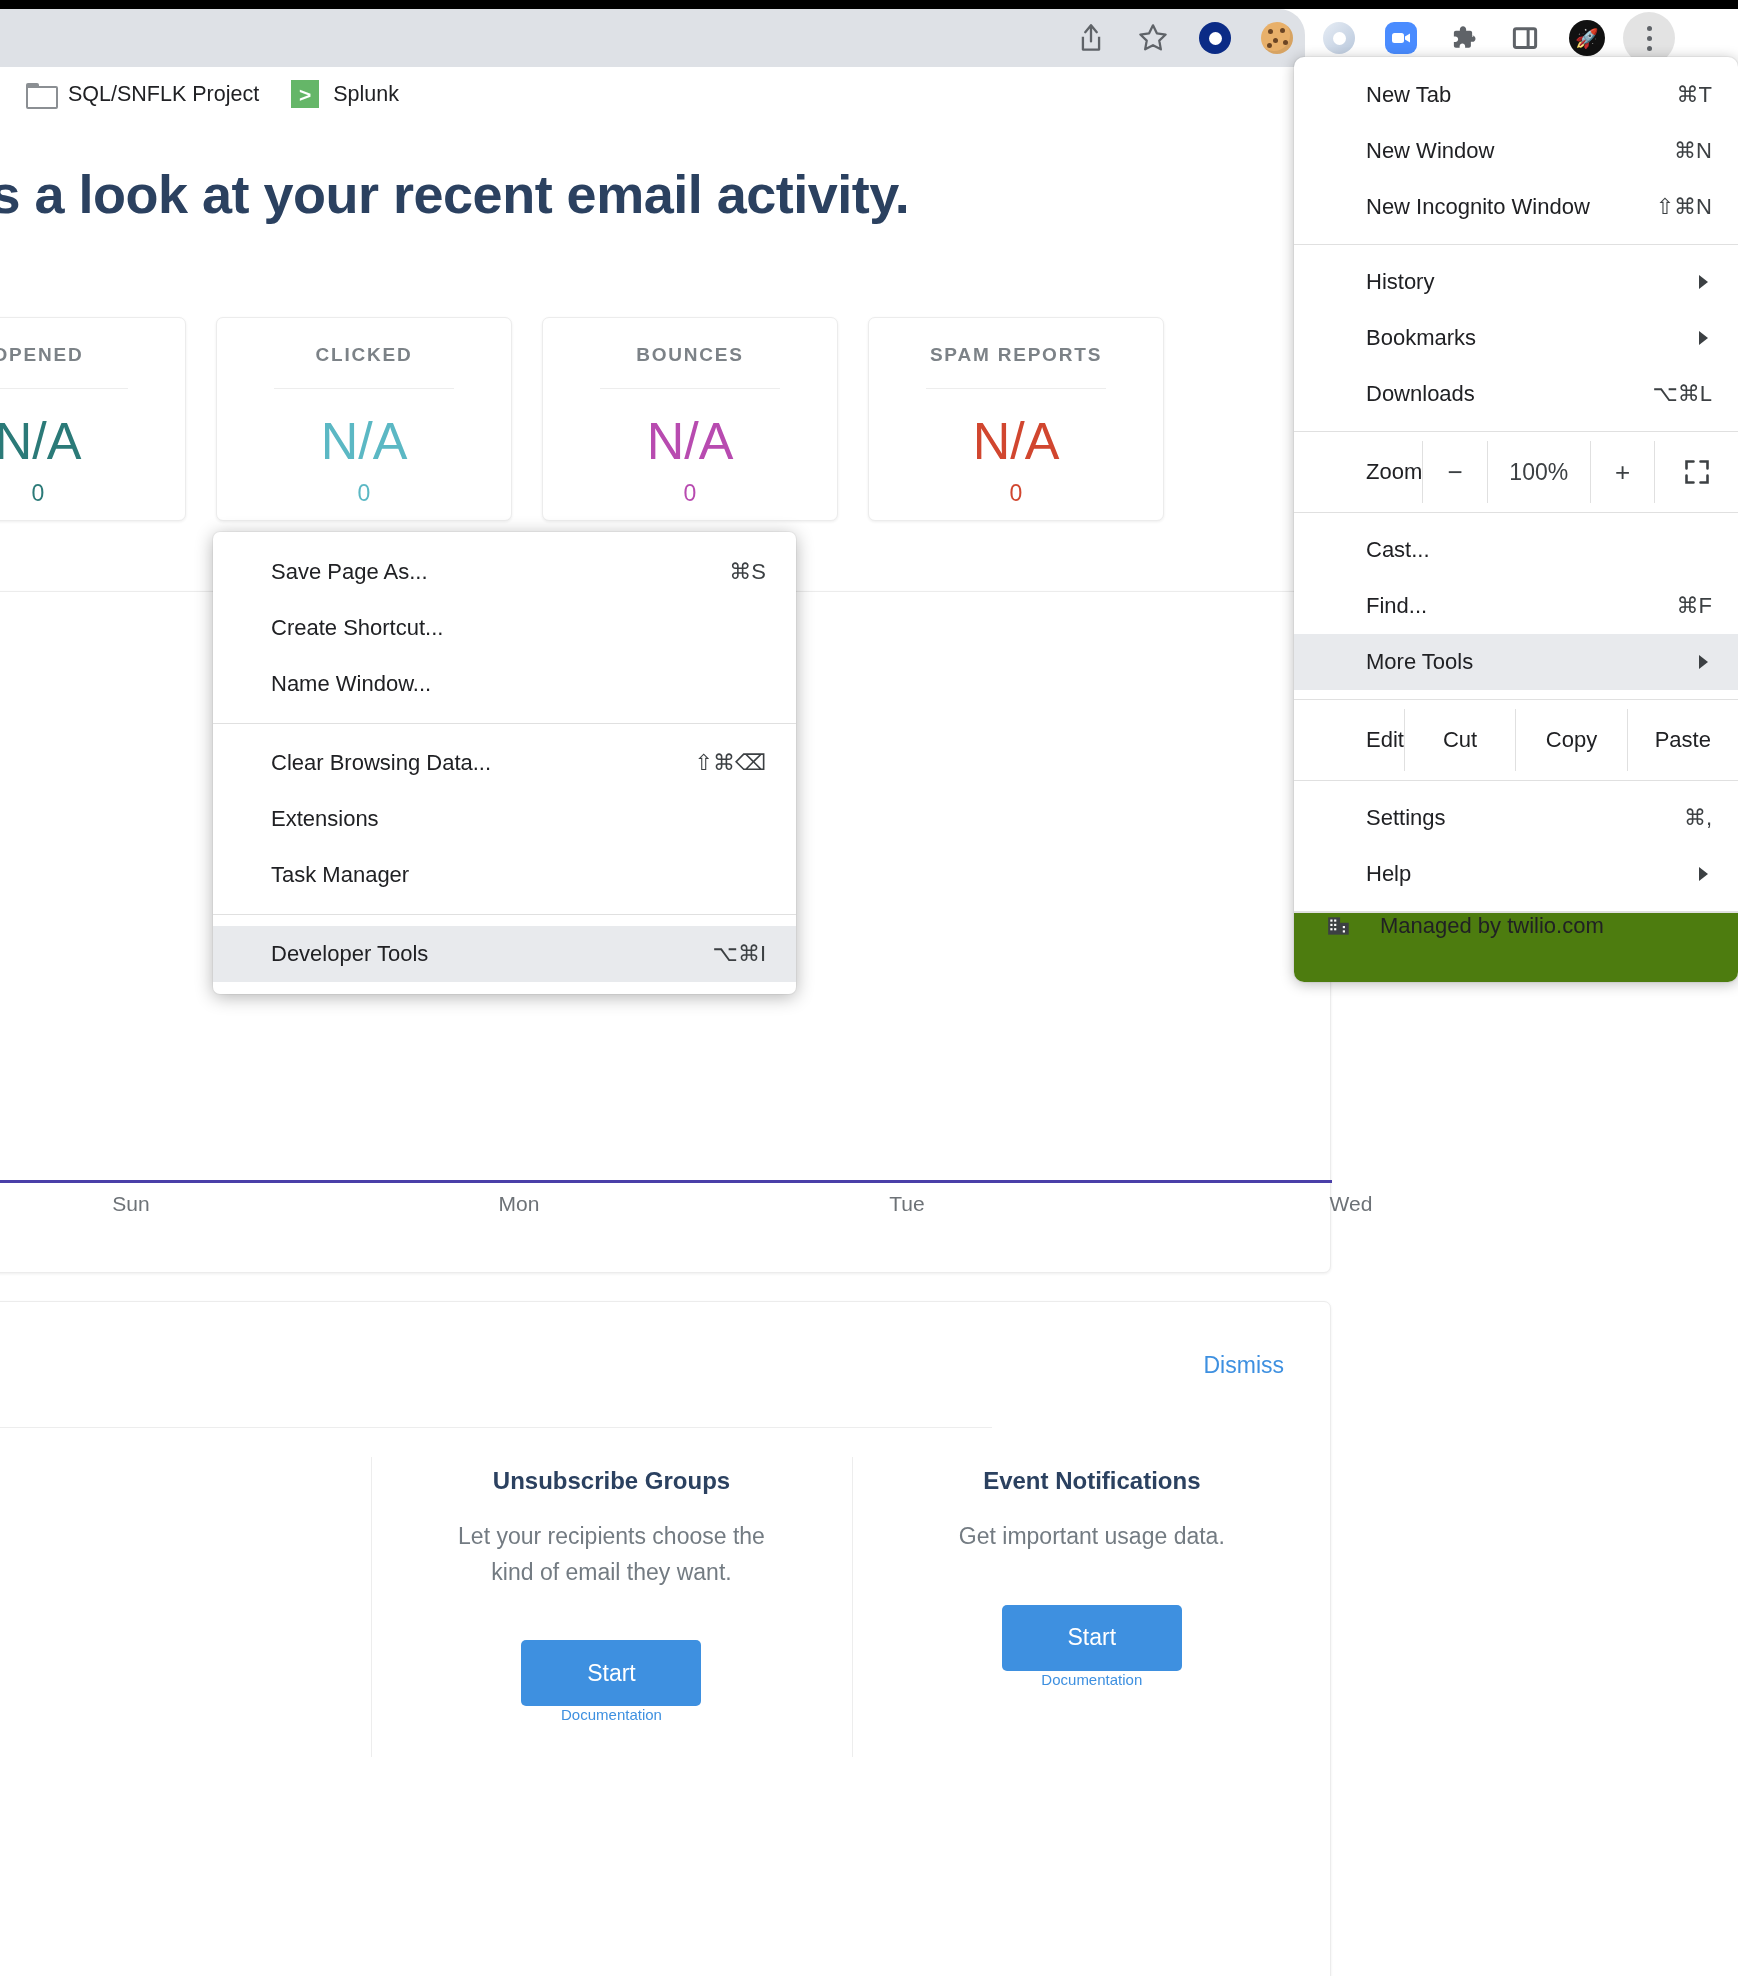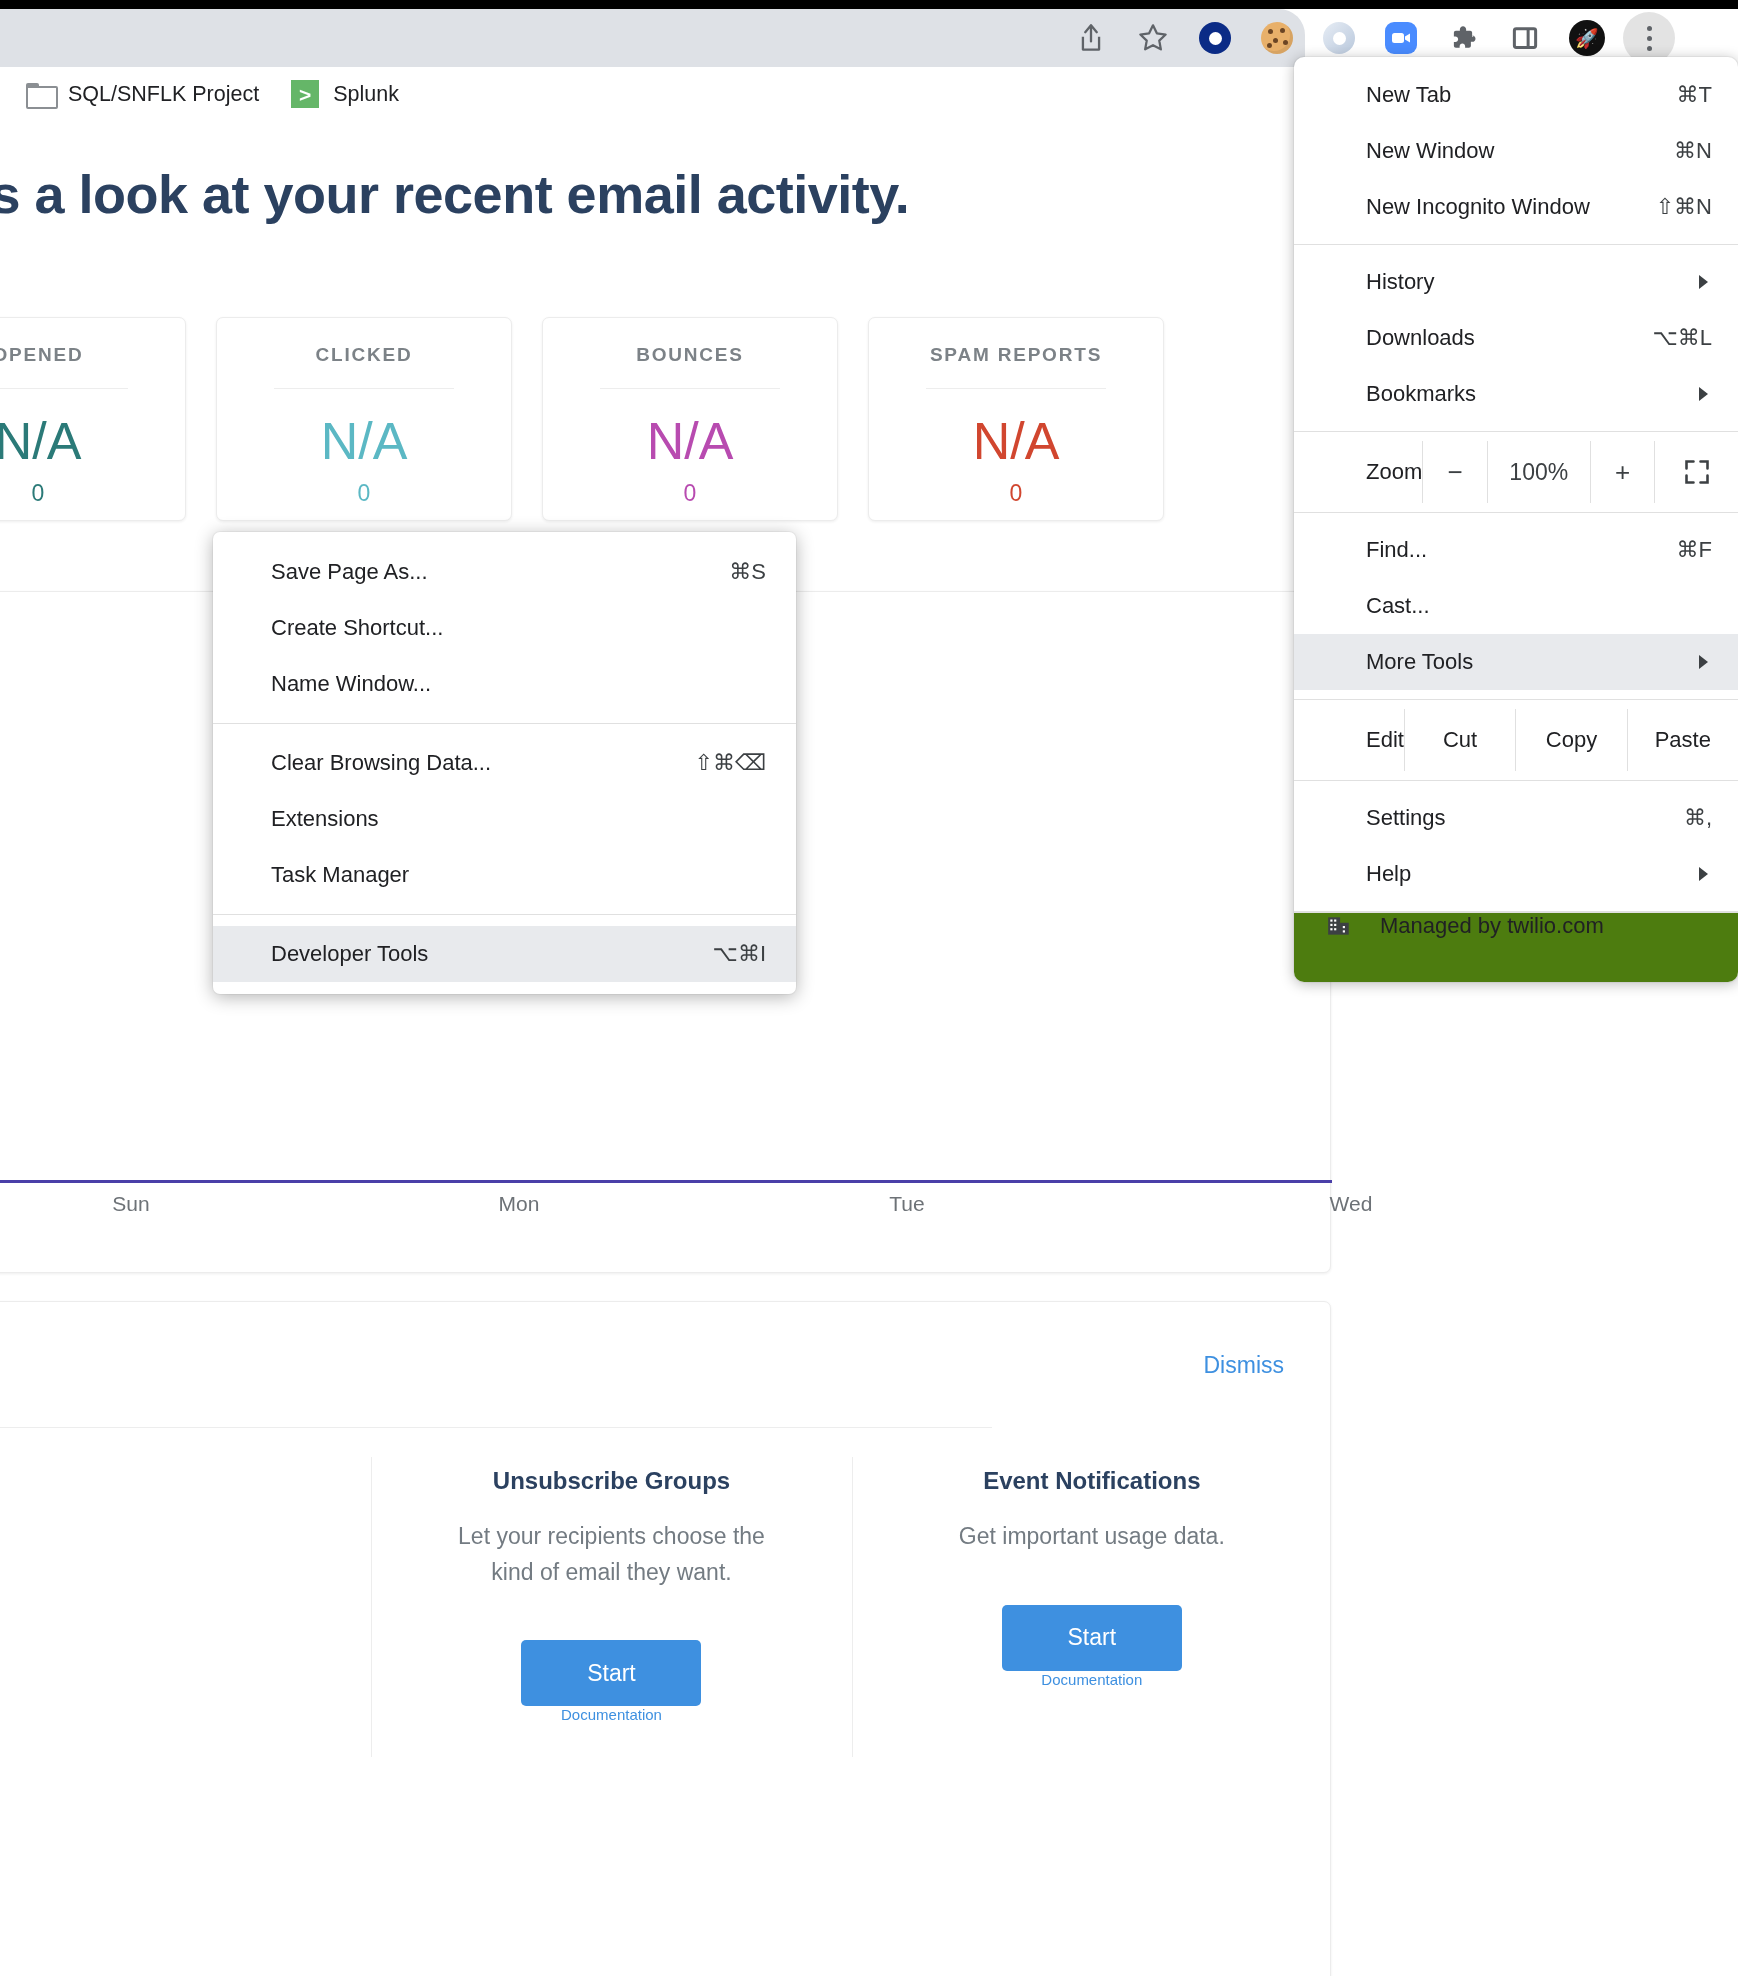--- a/index.html
+++ b/index.html
@@ -320,48 +320,48 @@
   <div class="mi">
     <span>New Incognito Window</span>
     <span class="accel">⇧⌘N</span>
   </div>
   <div class="sep"></div>
   <div class="mi">
     <span>History</span>
     <span class="arrow"></span>
   </div>
   <div class="mi">
+    <span>Bookmarks</span>
+    <span class="arrow"></span>
+  </div>
+  <div class="mi">
     <span>Downloads</span>
     <span class="accel">⌥⌘L</span>
-  </div>
-  <div class="mi">
-    <span>Bookmarks</span>
-    <span class="arrow"></span>
   </div>
   <div class="sep"></div>
 
   <div class="zoom-row">
     <div class="zlabel">Zoom</div>
     <div class="zoom-cell">−</div>
     <div class="zoom-cell val">100%</div>
     <div class="zoom-cell">+</div>
     <div class="zoom-cell full">
       <svg width="28" height="28" viewBox="0 0 24 24" fill="none" stroke="#3c4043" stroke-width="2.2" stroke-linecap="round">
         <path d="M3 9V3h6M21 9V3h-6M3 15v6h6M21 15v6h-6"></path>
       </svg>
     </div>
   </div>
   <div class="sep"></div>
 
   <div class="mi">
+    <span>Cast...</span>
+  </div>
+  <div class="mi">
     <span>Find...</span>
     <span class="accel">⌘F</span>
-  </div>
-  <div class="mi">
-    <span>Cast...</span>
   </div>
   <div class="mi hl">
     <span>More Tools</span>
     <span class="arrow"></span>
   </div>
   <div class="sep"></div>
 
   <div class="edit-row">
     <div class="elabel">Edit</div>
     <div class="edit-cell">Cut</div>

